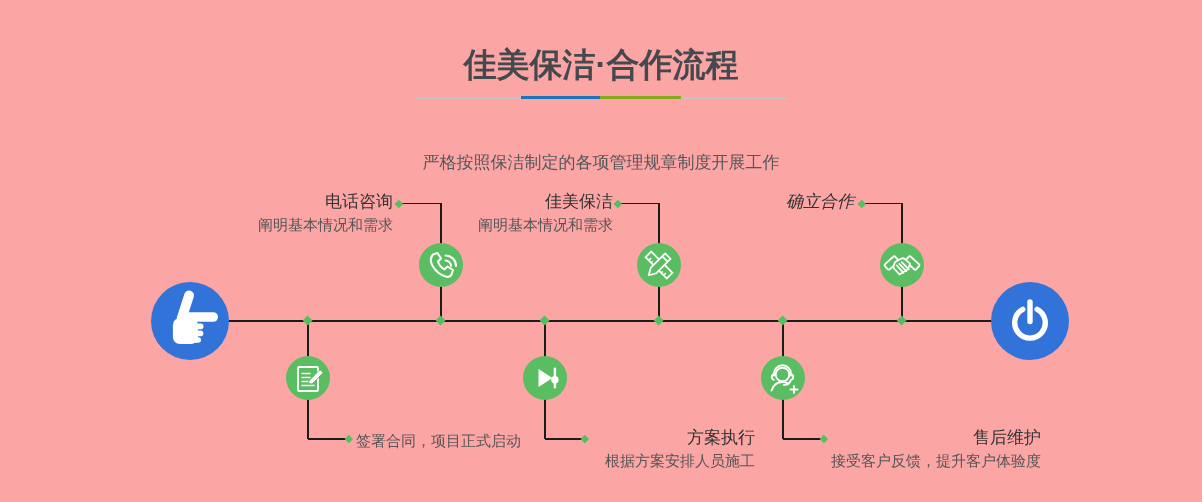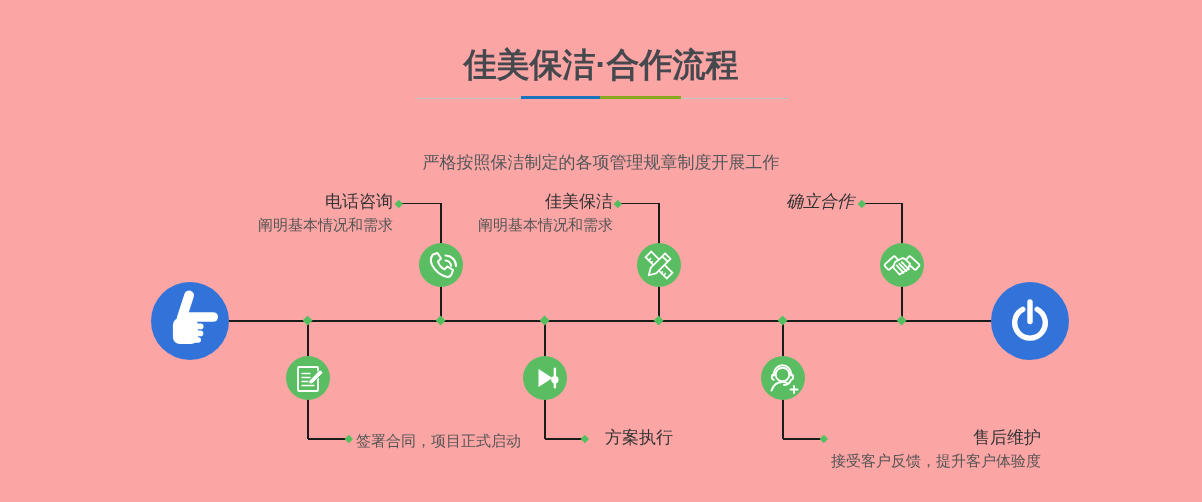--- a/index.html
+++ b/index.html
@@ -145,20 +145,21 @@
     <span class="diamond small" style="left:581.9px; top:436.2px;"></span>
     <div class="badge" style="left:523px; top:355.5px; background:#5abd62;">
       <svg width="44" height="44" viewBox="0 0 44 44">
         <path d="M15.5 13 L29.5 22 L15.5 31 Z" fill="#fff"></path>
         <rect x="30.7" y="11.5" width="2.4" height="21" rx="1.2" fill="#fff"></rect>
         <circle cx="31.9" cy="23.8" r="3.7" fill="#fff"></circle>
       </svg>
     </div>
     <div class="lblwrap t-left" style="left:593px; top:428px;margin-left:12px;">
       <div class="lbl">方案执行</div>
+      <div class="desc">根据方案安排人员施工</div>
     </div>
   </div>
 
   <div>
     <div class="vline" style="left:782.25px; top:321px; height:118px;"></div>
     <div class="hline" style="left:783px; top:438.2px; width:40.5px;"></div>
     <span class="diamond big" style="left:779.4px; top:317.4px;"></span>
     <span class="diamond small" style="left:820.9px; top:436.2px;"></span>
     <div class="badge" style="left:761px; top:355.5px; background:#5abd62;">
       <svg width="44" height="44" viewBox="0 0 44 44">

